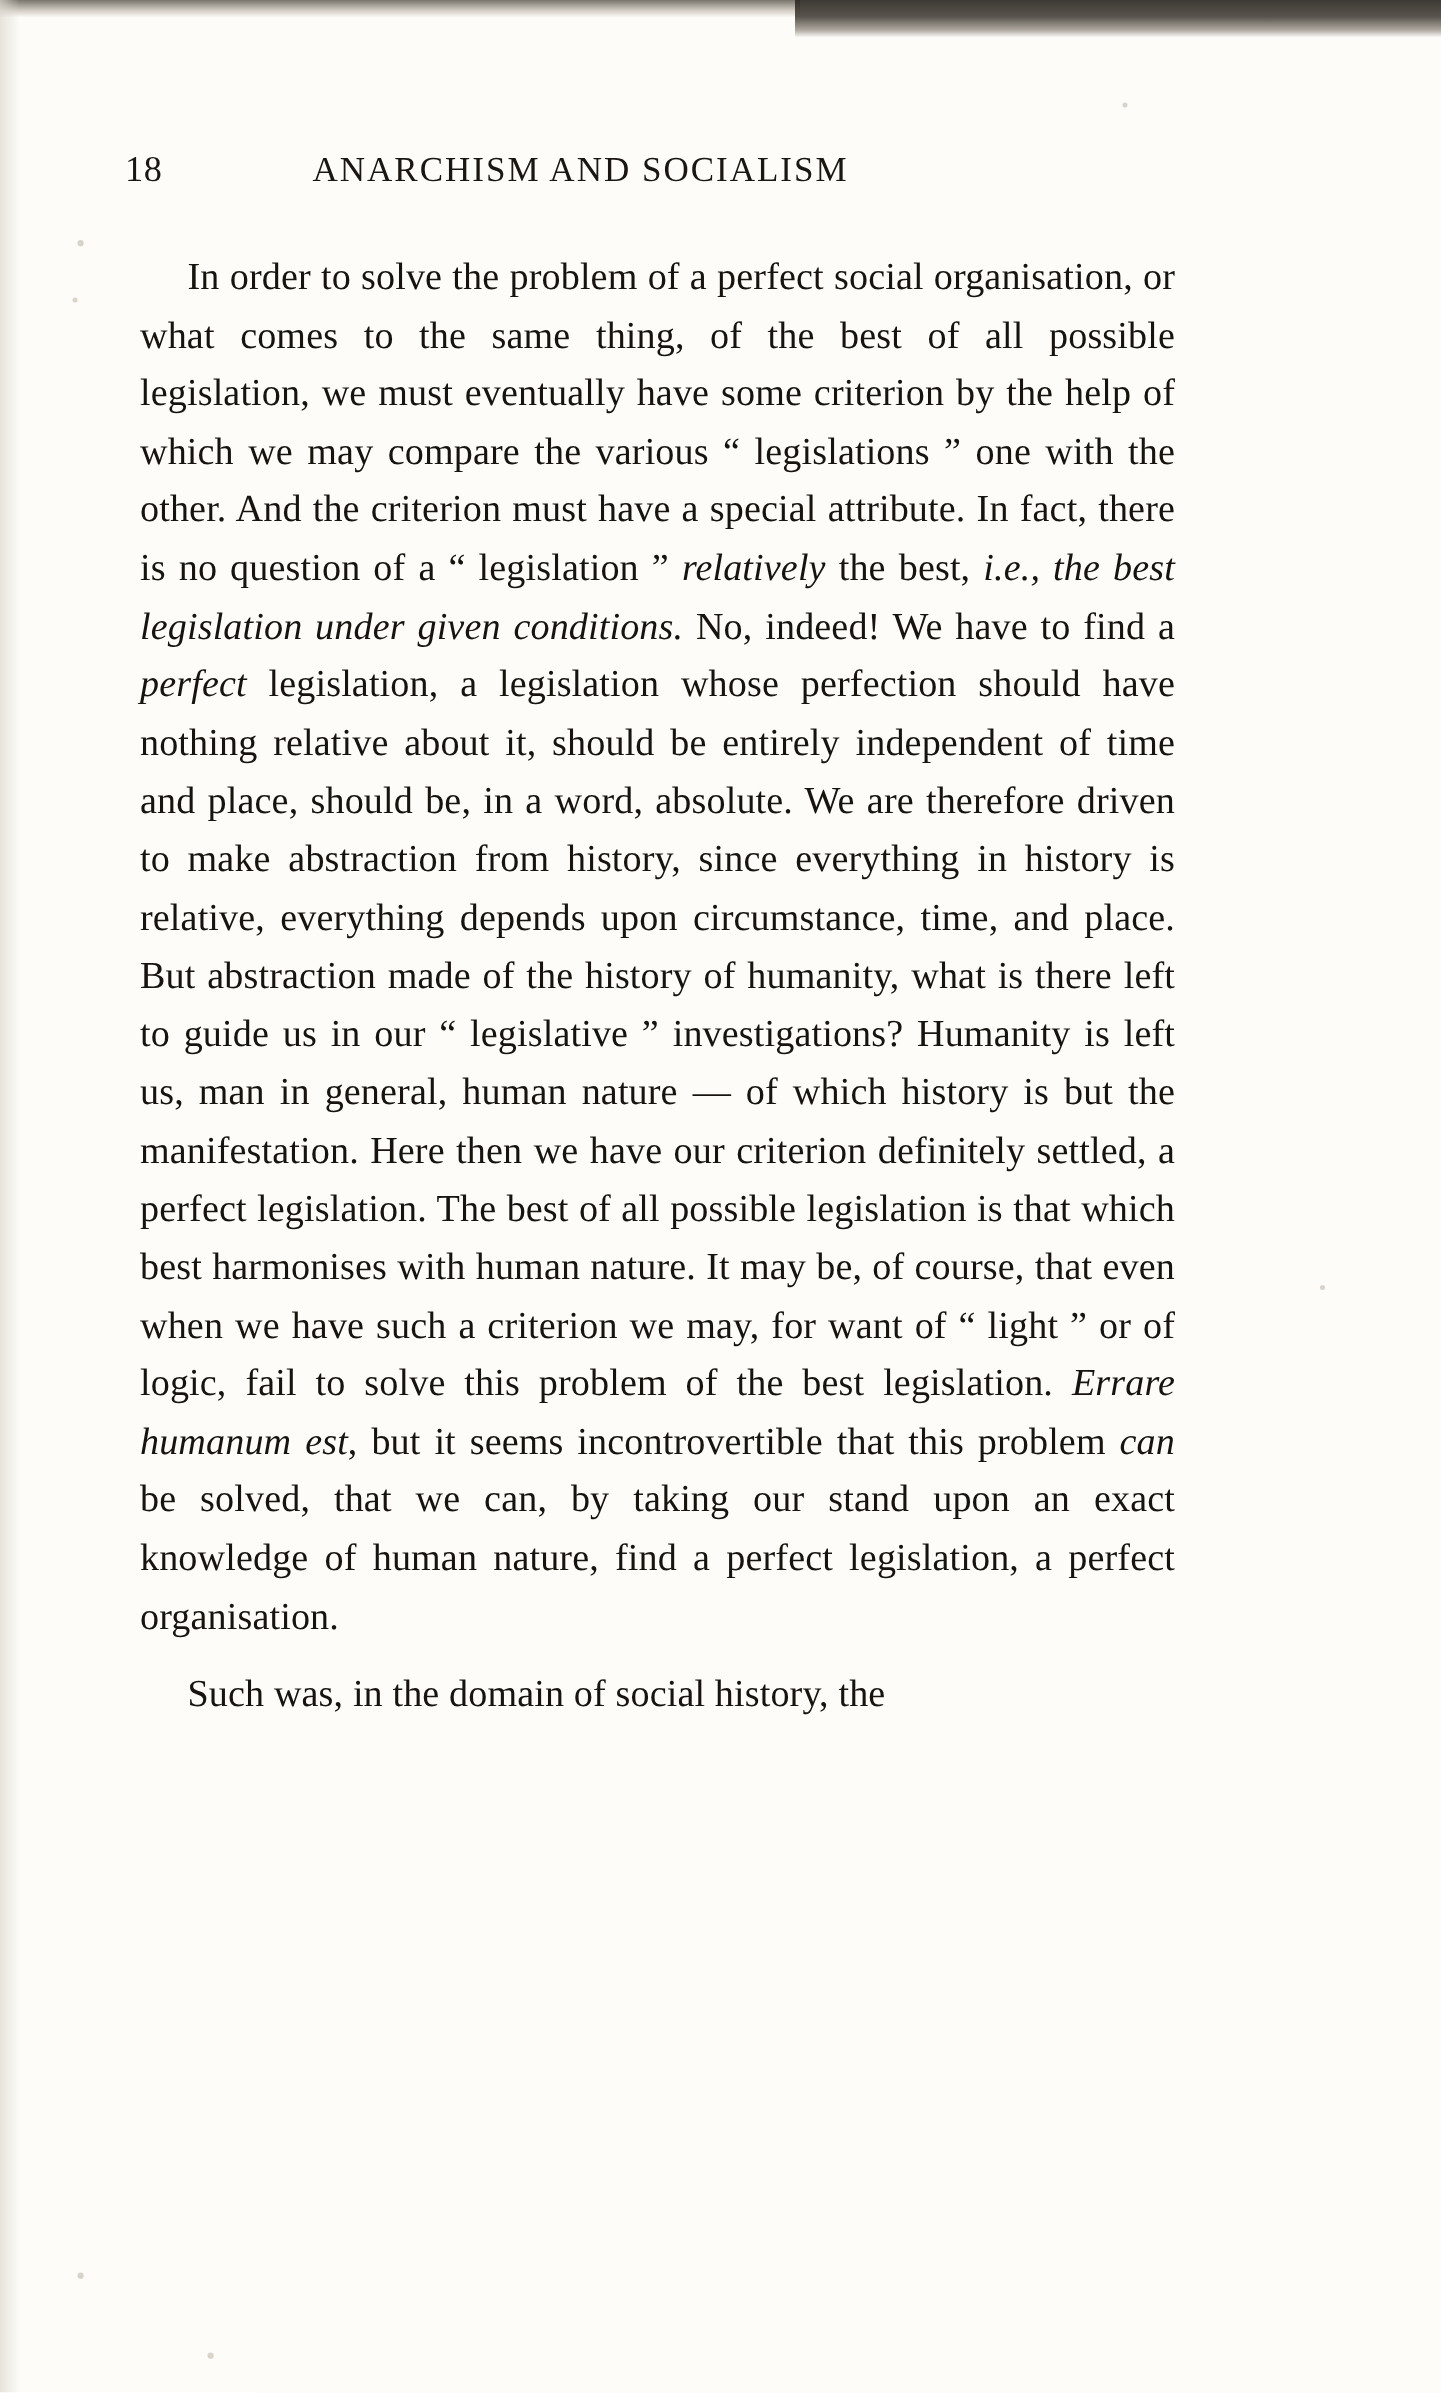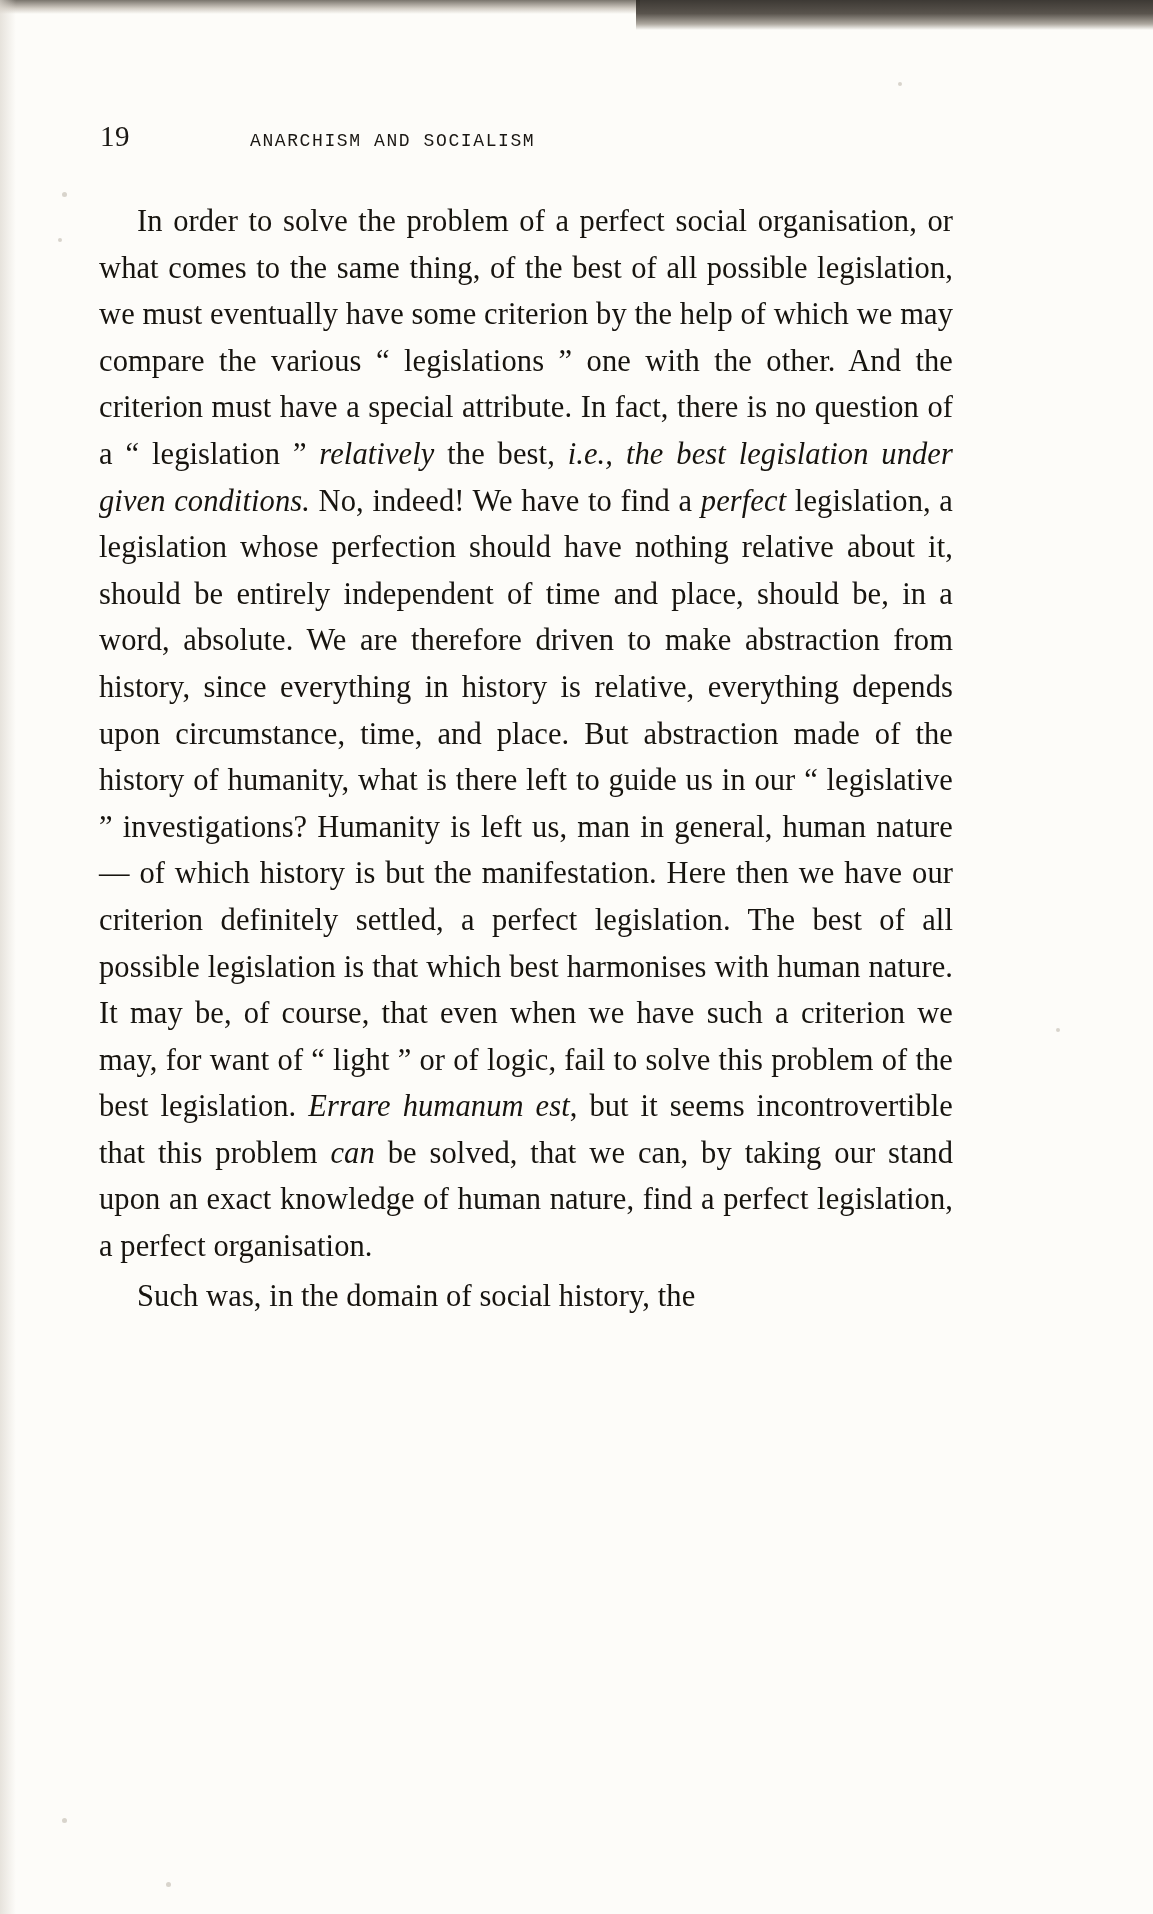--- a/index.html
+++ b/index.html
@@ -71,39 +71,38 @@
     margin-bottom: 38px;
     padding-left: 4px;
   }
   .folio {
     font-size: 29px;
     letter-spacing: 0.5px;
     color: #1a1713;
     width: 150px;
   }
   .head-title {
-    font-size: 18px;
+    font-size: 28px;
     letter-spacing: 1.6px;
     color: #1a1713;
     font-variant: small-caps;
     text-transform: uppercase;
-    font-family: Liberation Mono, monospace;
   }
 
   
   .body-text {
     font-size: 30.5px;
     line-height: 46.6px;
     text-align: justify;
     text-justify: inter-word;
     color: #17140f;
     letter-spacing: 0.1px;
   }
   .body-text p {
-    margin: 3px;
+    margin: 16px;
     text-indent: 38px;
   }
   .body-text p.cont {
     text-indent: 38px;
   }
   .body-text i, .body-text em {
     font-style: italic;
   }
 
   
@@ -125,21 +124,21 @@
 <div class="speck" style="left:62px; top:192px; width:5px; height:5px;"></div>
 <div class="speck" style="left:58px; top:238px; width:4px; height:4px;"></div>
 <div class="speck" style="left:1056px; top:1028px; width:4px; height:4px;"></div>
 <div class="speck" style="left:62px; top:1818px; width:5px; height:5px;"></div>
 <div class="speck" style="left:166px; top:1882px; width:5px; height:5px;"></div>
 <div class="speck" style="left:898px; top:82px; width:4px; height:4px;"></div>
 
 <div class="sheet">
 
   <div class="running-head">
-    <span class="folio">19</span>
+    <span class="folio">18</span>
     <span class="head-title">ANARCHISM AND SOCIALISM</span>
   </div>
 
   <div class="body-text">
     <p id="para1"><span>In order to solve the problem of a perfect social organisation, or what comes to the same thing, of the best of all possible legislation, we must eventually have some criterion by the help of which we may compare the various “ legislations ” one with the other. And the criterion must have a special attribute. In fact, there is no question of a “ legislation ” </span><em>relatively</em><span> the best, </span><em>i.e., the best legislation under given conditions.</em><span> No, indeed! We have to find a </span><em>perfect</em><span> legislation, a legislation whose perfection should have nothing relative about it, should be entirely independent of time and place, should be, in a word, absolute. We are therefore driven to make abstraction from history, since everything in history is relative, everything depends upon circumstance, time, and place. But abstraction made of the history of humanity, what is there left to guide us in our “ legislative ” investigations? Humanity is left us, man in general, human nature — of which history is but the manifestation. Here then we have our criterion definitely settled, a perfect legislation. The best of all possible legislation is that which best harmonises with human nature. It may be, of course, that even when we have such a criterion we may, for want of “ light ” or of logic, fail to solve this problem of the best legislation. </span><em>Errare humanum est</em><span>, but it seems incontrovertible that this problem </span><em>can</em><span> be solved, that we can, by taking our stand upon an exact knowledge of human nature, find a perfect legislation, a perfect organisation.</span></p>
     <p class="cont">Such was, in the domain of social history, the</p>
   </div>
 
 </div>
 

